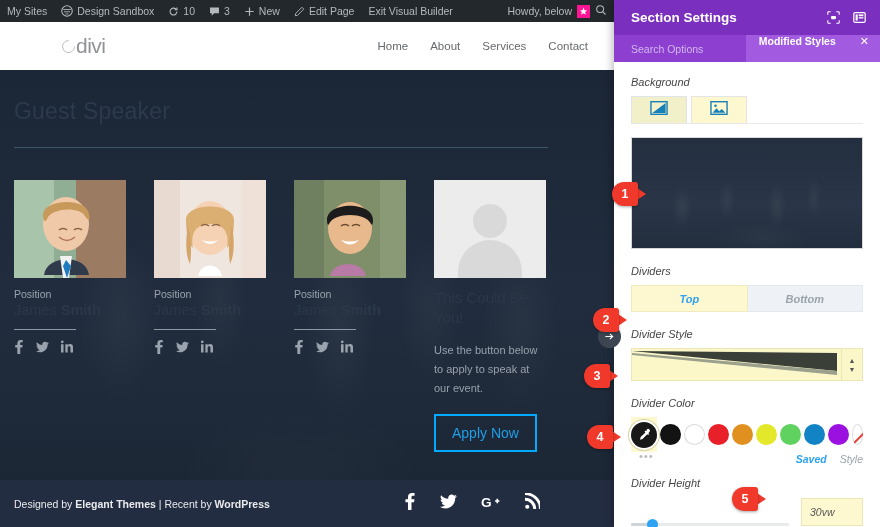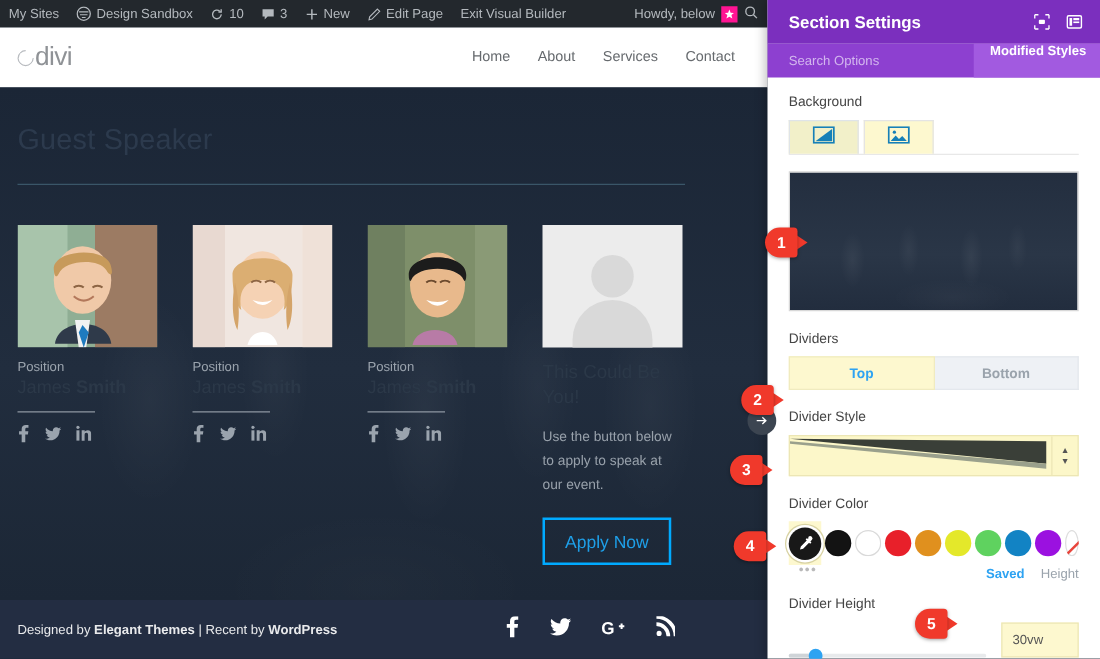--- a/index.html
+++ b/index.html
@@ -22,21 +22,21 @@
   .ab-item svg { display:block; }
   .ab-right { margin-left:auto; display:flex; align-items:center; gap:5px; padding-right:7px; }
   .avatar-pink { width:13px; height:13px; background:#ff1493; display:flex;align-items:center;justify-content:center; }
 
   
   .site-header {
     position:absolute; top:22px; left:0; width:614px; height:48px;
     background:#ffffff; display:flex; align-items:center;
   }
   .logo { font-size:21px; color:#8f9296; font-weight:300; letter-spacing:-0.5px; padding-left:14px;
-          display:flex; align-items:center; gap:1px; }
+          display:flex; align-items:center; gap:1px;margin-left:48px; }
   .logo-mark { display:inline-block; width:13px; height:13px; border:1.6px solid #b9bcc0; border-radius:50%;
                border-right-color:transparent; transform:rotate(-45deg); }
   .nav { margin-left:auto; display:flex; gap:22px; padding-right:26px; }
   .nav a { font-size:11.5px; color:#666a6e; text-decoration:none; }
 
   
   .hero {
     position:absolute; top:70px; left:0; width:614px; height:410px;
     background:#1e2a3a; overflow:hidden;
   }
@@ -103,25 +103,25 @@
   .panel-head-icons span { display:flex; }
 
   .panel-search {
     height:27px; background:#8d40d0; display:flex; align-items:center;
     padding-left:17px; position:relative;
   }
   .search-ph { font-size:10.5px; color:#d3b6ee; }
   .mod-badge {
     position:absolute; right:0; top:0; height:27px; background:#a25ae0;
     display:flex; align-items:flex-start; gap:24px; padding:0 11px 0 13px;
-    color:#fff; font-size:10.5px; font-weight:700;flex-direction:column;
+    color:#fff; font-size:10.5px; font-weight:700;
   }
   .mod-x { font-size:11px; font-weight:400; }
 
-  .panel-body { padding:14px 17px 12px 17px; position:relative; height:465px; }
+  .panel-body { padding:14px 17px 12px 17px; position:relative; height:465px;font-style:italic; }
   .field-label { font-size:11px; color:#454545; margin-bottom:8px; }
 
   .bg-tabs { display:flex; gap:4px; border-bottom:1px solid #e8e8e8; padding-bottom:0; }
   .bg-tab {
     width:56px; height:27px; display:flex; align-items:center; justify-content:center;
     background:#f2f0c9; border:1px solid #dfe4e8; border-bottom:none;
   }
   .bg-tab.active { background:#fdf8cf; border-color:#e4e4e4; }
 
   .bg-preview {
@@ -552,21 +552,21 @@
           <span class="sw" style="background:#e4e82a"></span>
           <span class="sw" style="background:#5fd25f"></span>
           <span class="sw" style="background:#1283c4"></span>
           <span class="sw" style="background:#9b11e0"></span>
           <span class="sw-none"></span>
         </div>
         <div style="display:flex;align-items:flex-start;">
           <span class="dots3">•••</span>
           <div class="saved-row" style="margin-left:auto;">
             <span class="s1">Saved</span>
-            <span class="s2">Height</span>
+            <span class="s2">Style</span>
           </div>
         </div>
       </div>
 
       <div style="margin-top:12px;">
         <div class="field-label">Divider Height</div>
         <div class="slider-row">
           <div class="slider-track">
             <div class="slider-fill"></div>
             <div class="slider-knob"></div>

